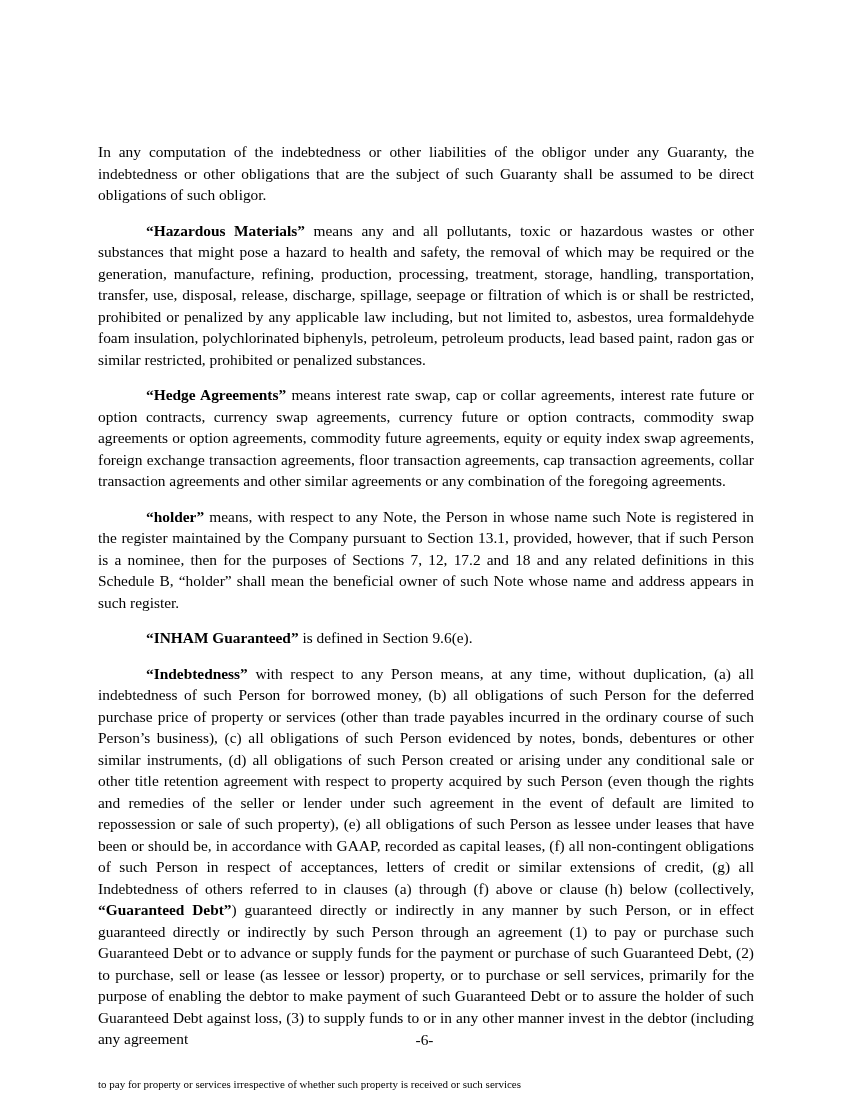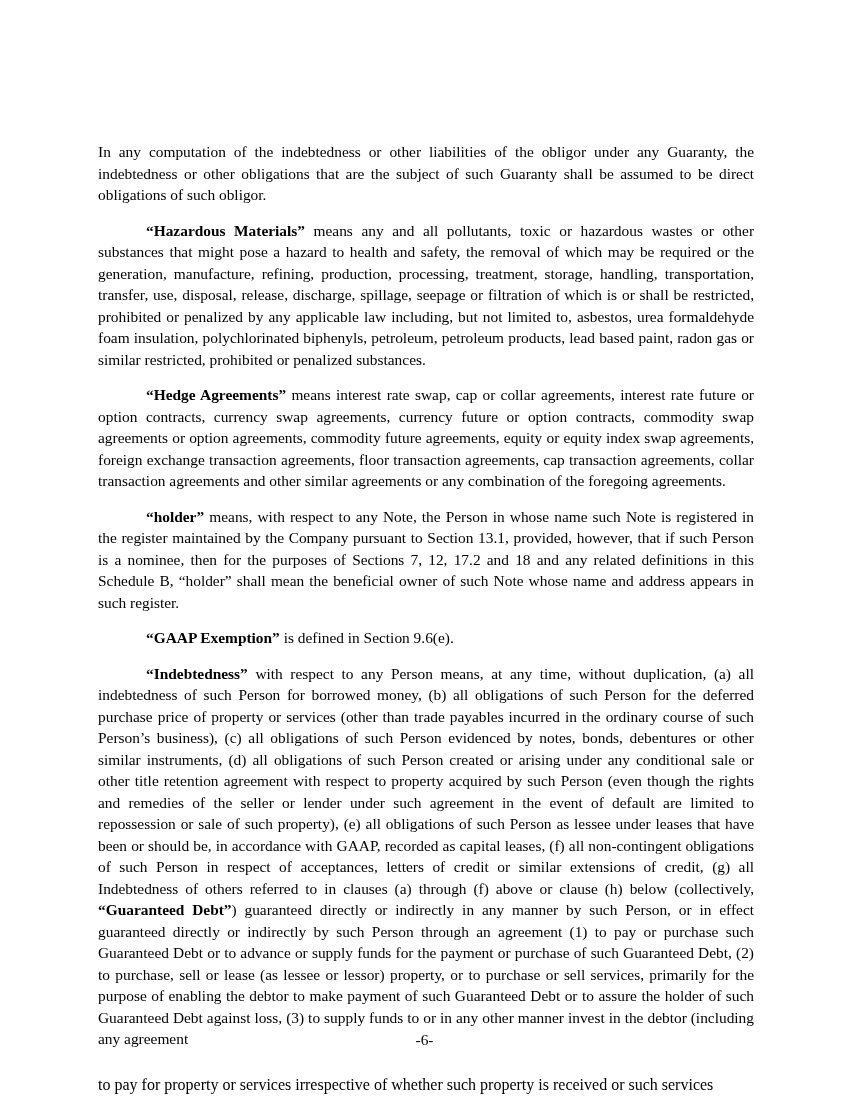--- a/index.html
+++ b/index.html
@@ -39,39 +39,39 @@
     left: 0;
     width: 100%;
     text-align: center;
     font-size: 15.4px;
   }
   .next-page-line {
     position: absolute;
     left: 98px;
     top: 1074px;
     width: 656px;
-    font-size: 16px;
+    font-size: 11px;
     line-height: 21.5px;
     white-space: nowrap;
     text-align: justify;
     text-align-last: justify;
   }
   .next-page-line::after {
     content: "";
     display: inline-block;
     width: 100%;
   }
 </style>
 </head>
 <body>
 
 <div class="doc-body">
     <p class="para"><span>In any computation of the indebtedness or other liabilities of the obligor under any Guaranty, the indebtedness or other obligations that are the subject of such Guaranty shall be assumed to be direct obligations of such obligor.</span></p>
     <p class="para indent"><span class="b">“Hazardous Materials”</span><span> means any and all pollutants, toxic or hazardous wastes or other substances that might pose a hazard to health and safety, the removal of which may be required or the generation, manufacture, refining, production, processing, treatment, storage, handling, transportation, transfer, use, disposal, release, discharge, spillage, seepage or filtration of which is or shall be restricted, prohibited or penalized by any applicable law including, but not limited to, asbestos, urea formaldehyde foam insulation, polychlorinated biphenyls, petroleum, petroleum products, lead based paint, radon gas or similar restricted, prohibited or penalized substances.</span></p>
     <p class="para indent"><span class="b">“Hedge Agreements”</span><span> means interest rate swap, cap or collar agreements, interest rate future or option contracts, currency swap agreements, currency future or option contracts, commodity swap agreements or option agreements, commodity future agreements, equity or equity index swap agreements, foreign exchange transaction agreements, floor transaction agreements, cap transaction agreements, collar transaction agreements and other similar agreements or any combination of the foregoing agreements.</span></p>
     <p class="para indent"><span class="b">“holder”</span><span> means, with respect to any Note, the Person in whose name such Note is registered in the register maintained by the Company pursuant to Section 13.1, </span><span class="i">provided, however,</span><span> that if such Person is a nominee, then for the purposes of Sections 7, 12, 17.2 and 18 and any related definitions in this Schedule B, “holder” shall mean the beneficial owner of such Note whose name and address appears in such register.</span></p>
-    <p class="para indent"><span class="b">“GAAP Exemption”</span><span> is defined in Section 9.6(e).</span></p>
+    <p class="para indent"><span class="b">“INHAM Guaranteed”</span><span> is defined in Section 9.6(e).</span></p>
     <p class="para indent"><span class="b">“Indebtedness”</span><span> with respect to any Person means, at any time, without duplication, (a) all indebtedness of such Person for borrowed money, (b) all obligations of such Person for the deferred purchase price of property or services (other than trade payables incurred in the ordinary course of such Person’s business), (c) all obligations of such Person evidenced by notes, bonds, debentures or other similar instruments, (d) all obligations of such Person created or arising under any conditional sale or other title retention agreement with respect to property acquired by such Person (even though the rights and remedies of the seller or lender under such agreement in the event of default are limited to repossession or sale of such property), (e) all obligations of such Person as lessee under leases that have been or should be, in accordance with GAAP, recorded as capital leases, (f) all non-contingent obligations of such Person in respect of acceptances, letters of credit or similar extensions of credit, (g) all Indebtedness of others referred to in clauses (a) through (f) above or clause (h) below (collectively, </span><span class="b">“Guaranteed Debt”</span><span>) guaranteed directly or indirectly in any manner by such Person, or in effect guaranteed directly or indirectly by such Person through an agreement (1) to pay or purchase such Guaranteed Debt or to advance or supply funds for the payment or purchase of such Guaranteed Debt, (2) to purchase, sell or lease (as lessee or lessor) property, or to purchase or sell services, primarily for the purpose of enabling the debtor to make payment of such Guaranteed Debt or to assure the holder of such Guaranteed Debt against loss, (3) to supply funds to or in any other manner invest in the debtor (including any agreement</span></p>
   </div>
 
 <div class="page-number">-6-</div>
 
 <div class="next-page-line">to pay for property or services irrespective of whether such property is received or such services</div>
 
 </body></html>

